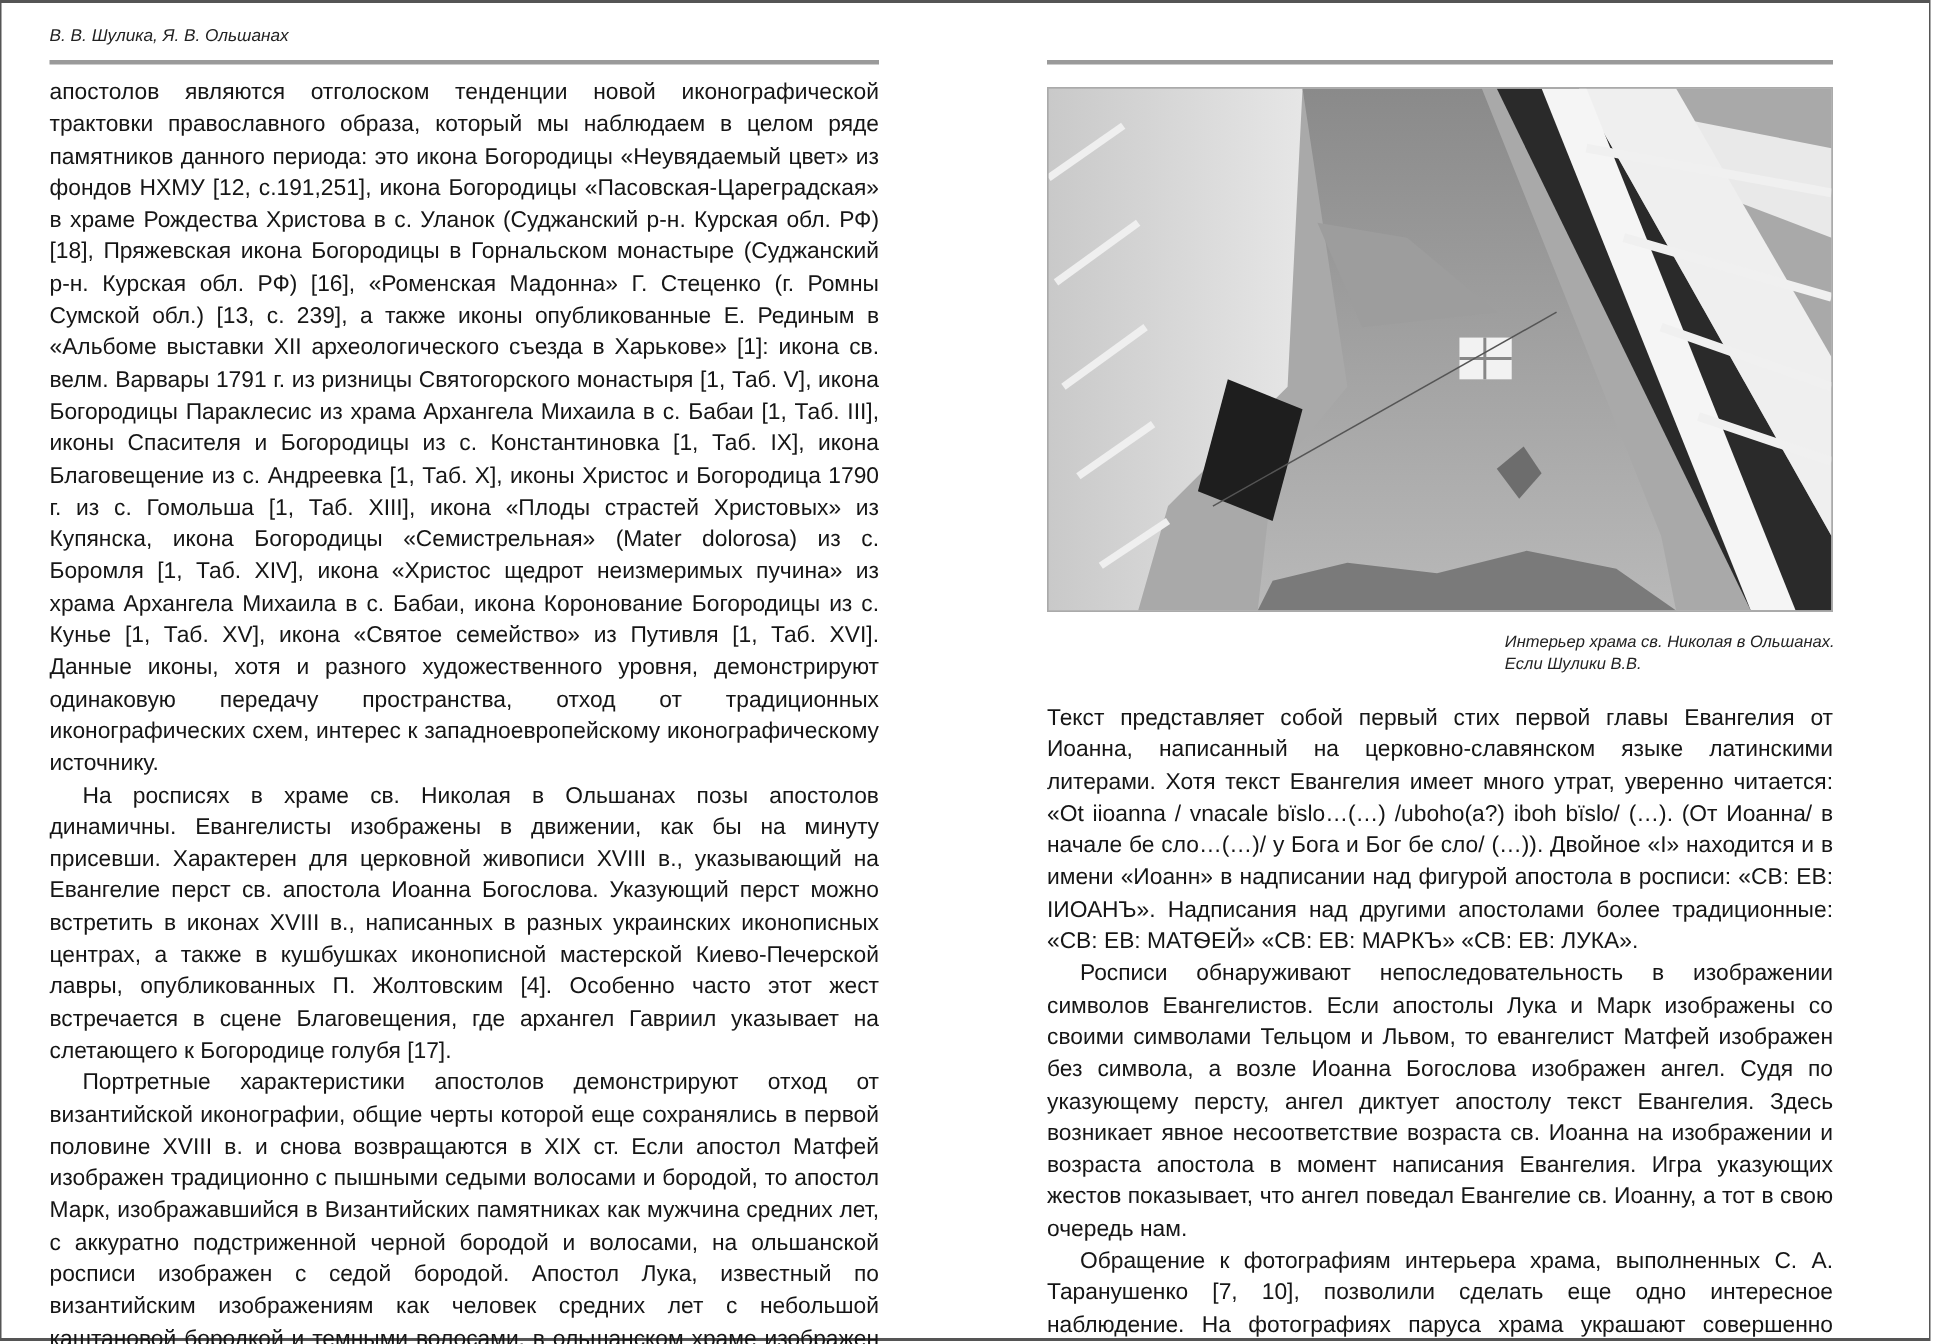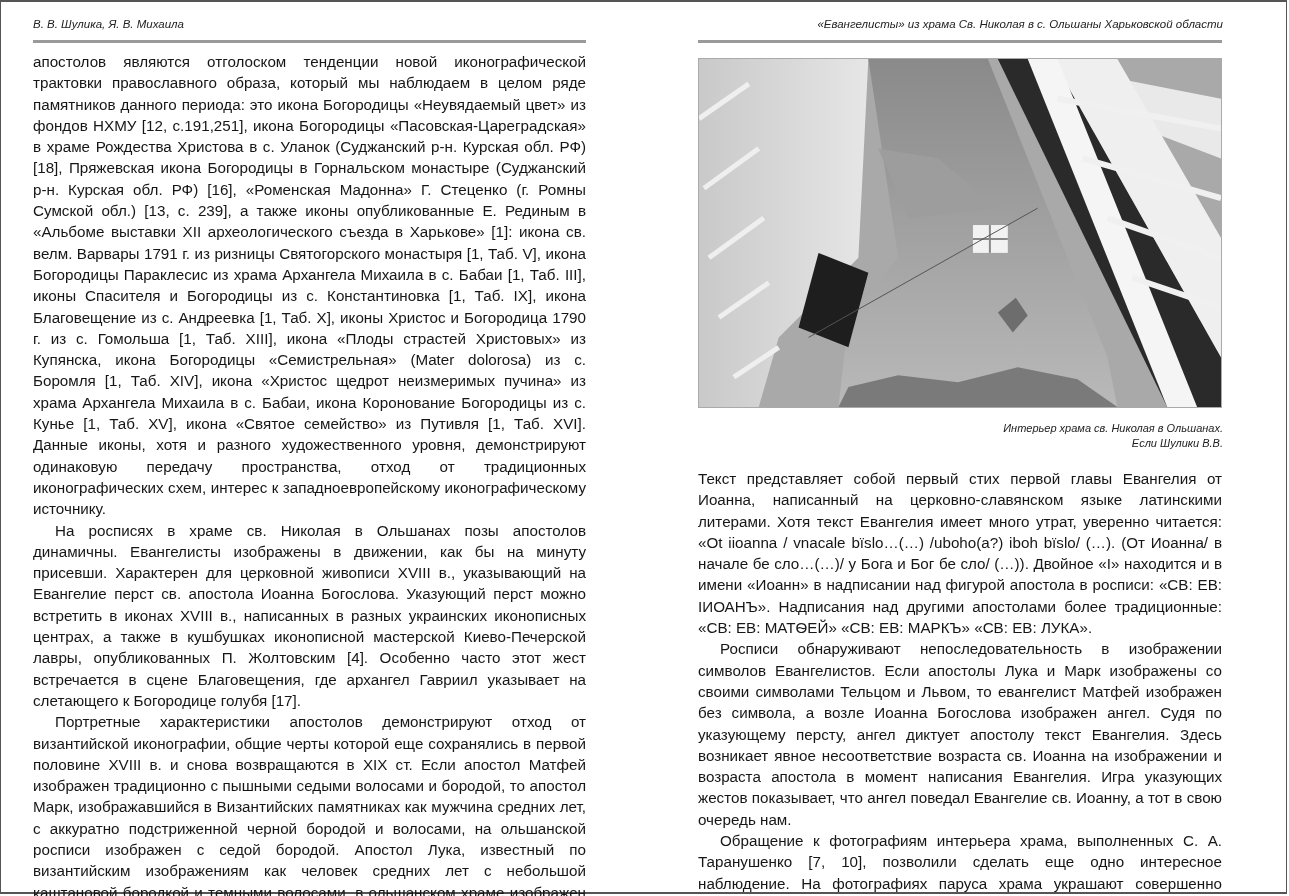--- a/index.html
+++ b/index.html
@@ -34,46 +34,45 @@
   .right .body-text { left: 53px; top: 468px; width: 524px; }
   .body-text p { margin: 0; }
   .body-text p.indent { text-indent: 22px; }
   .figure {
     position: absolute; left: 53px; top: 58px; width: 524px; height: 350px;
     border: 1px solid #aaa; box-sizing: border-box; overflow: hidden;
     background: #bdbdbd;
   }
   .figure svg { display: block; width: 100%; height: 100%; }
   .caption {
-    position: absolute; right: 66px; top: 421px; text-align: right;
+    position: absolute; right: 66px; top: 421px; text-align: left;
     font-style: italic; font-size: 11px; line-height: 15px; color: #222;
   }
   .folio { position: absolute; top: 918px; font-size: 13px; color: #222; }
   .left .folio { left: 60px; }
   .right .folio { right: 66px; }
 </style>
 </head>
 <body>
 
 <div class="frame"></div>
 
 <div class="page left">
-  <div class="running-head">В. В. Шулика, Я. В. Михаила</div>
+  <div class="running-head">В. В. Шулика, Я. В. Ольшанах</div>
   <div class="rule"></div>
   <div class="body-text">
     <p>апостолов являются отголоском тенденции новой иконографической трактовки православного образа, который мы наблюдаем в целом ряде памятников данного периода: это икона Богородицы «Неувядаемый цвет» из фондов НХМУ [12, с.191,251], икона Богородицы «Пасовская-Цареградская» в храме Рождества Христова в с. Уланок (Суджанский р-н. Курская обл. РФ) [18], Пряжевская икона Богородицы в Горнальском монастыре (Суджанский р-н. Курская обл. РФ) [16], «Роменская Мадонна» Г. Стеценко (г. Ромны Сумской обл.) [13, с. 239], а также иконы опубликованные Е. Рединым в «Альбоме выставки XII археологического съезда в Харькове» [1]: икона св. велм. Варвары 1791 г. из ризницы Святогорского монастыря [1, Таб. V], икона Богородицы Параклесис из храма Архангела Михаила в с. Бабаи [1, Таб. III], иконы Спасителя и Богородицы из с. Константиновка [1, Таб. IX], икона Благовещение из с. Андреевка [1, Таб. X], иконы Христос и Богородица 1790 г. из с. Гомольша [1, Таб. XIII], икона «Плоды страстей Христовых» из Купянска, икона Богородицы «Семистрельная» (Mater dolorosa) из с. Боромля [1, Таб. XIV], икона «Христос щедрот неизмеримых пучина» из храма Архангела Михаила в с. Бабаи, икона Коронование Богородицы из с. Кунье [1, Таб. XV], икона «Святое семейство» из Путивля [1, Таб. XVI]. Данные иконы, хотя и разного художественного уровня, демонстрируют одинаковую передачу пространства, отход от традиционных иконографических схем, интерес к западноевропейскому иконографическому источнику.</p>
     <p class="indent">На росписях в храме св. Николая в Ольшанах позы апостолов динамичны. Евангелисты изображены в движении, как бы на минуту присевши. Характерен для церковной живописи XVIII в., указывающий на Евангелие перст св. апостола Иоанна Богослова. Указующий перст можно встретить в иконах XVIII в., написанных в разных украинских иконописных центрах, а также в кушбушках иконописной мастерской Киево-Печерской лавры, опубликованных П. Жолтовским [4]. Особенно часто этот жест встречается в сцене Благовещения, где архангел Гавриил указывает на слетающего к Богородице голубя [17].</p>
     <p class="indent">Портретные характеристики апостолов демонстрируют отход от византийской иконографии, общие черты которой еще сохранялись в первой половине XVIII в. и снова возвращаются в XIX ст. Если апостол Матфей изображен традиционно с пышными седыми волосами и бородой, то апостол Марк, изображавшийся в Византийских памятниках как мужчина средних лет, с аккуратно подстриженной черной бородой и волосами, на ольшанской росписи изображен с седой бородой. Апостол Лука, известный по византийским изображениям как человек средних лет с небольшой каштановой бородкой и темными волосами, в ольшанском храме изображен как седовласый старец. Апостол Иоанн Богослов наоборот изображен молодым, безбородым юношей, хотя в момент написания Евангелия был глубоким старцем, что подтверждают его византийские изображения.</p>
 
   </div>
   <div class="folio">162</div>
 </div>
 
 <div class="page right">
-  <div class="running-head">«Евангелисты» из храма Св. Николая в с. Ольшаны Харьковской области</div>
   <div class="rule"></div>
 
   <div class="figure" aria-label="Интерьер храма св. Николая в Ольшанах (фотография)">
     <svg viewBox="0 0 524 350" preserveAspectRatio="none">
       <defs>
         <linearGradient id="wallL" x1="0" y1="0" x2="1" y2="0">
           <stop offset="0" stop-color="#c9c9c9"></stop>
             <stop offset="1" stop-color="#e6e6e6"></stop>
         </linearGradient>
         <linearGradient id="center" x1="0" y1="0" x2="0" y2="1">

